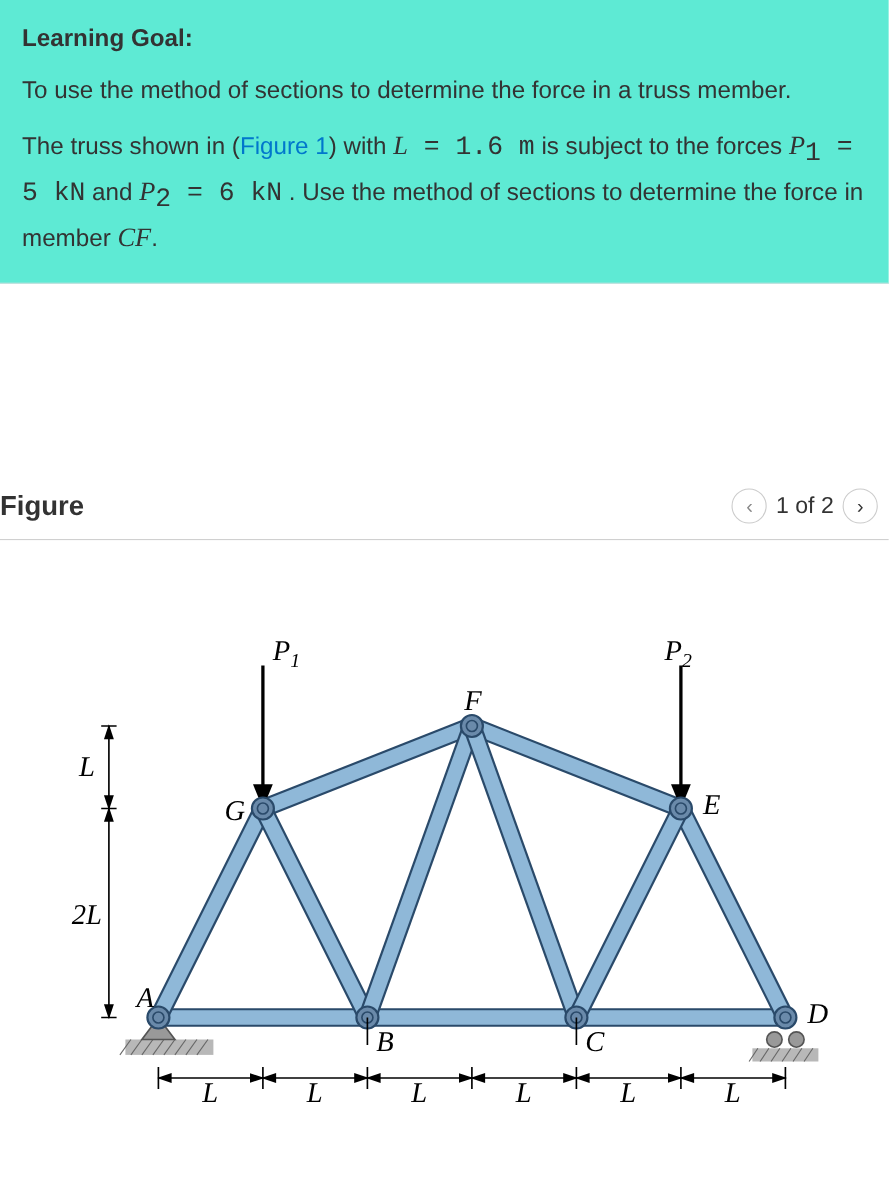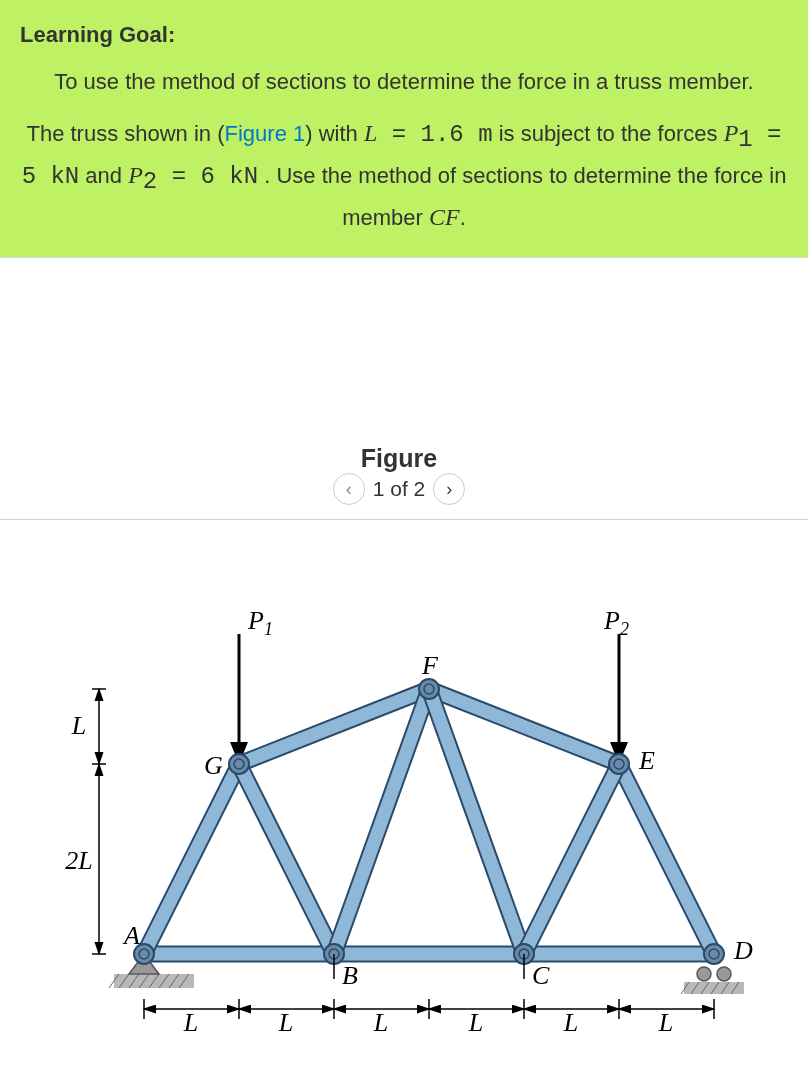--- a/index.html
+++ b/index.html
@@ -6,36 +6,35 @@
       margin: 0;
       padding: 0;
       box-sizing: border-box;
     }
     body {
       font-family: Arial, Helvetica, sans-serif;
       width: 808px;
       background: #fff;
     }
     .problem-box {
-      background: #bef264;
+      background: #5eead4;
       padding: 22px 20px;
       border-bottom: 1px solid #d0e0e0;
     }
     .learning-goal-title {
       font-weight: bold;
       font-size: 22px;
       color: #333;
       margin-bottom: 18px;
     }
     .problem-text {
       font-size: 22px;
       color: #333;
       line-height: 1.45;
       margin-bottom: 18px;
-      text-align: center;
     }
     .problem-text:last-child {
       margin-bottom: 0;
     }
     .figure-link {
       color: #0077cc;
     }
     .math-var {
       font-style: italic;
       font-family: 'Times New Roman', serif;
@@ -46,21 +45,20 @@
       font-size: 24px;
     }
     .figure-header {
       display: flex;
       justify-content: space-between;
       align-items: center;
       padding: 16px 10px 14px 0;
       border-bottom: 1px solid #d0d0d0;
       margin-top: 170px;
       margin-bottom: 24px;
-      flex-direction: column;
     }
     .figure-title {
       font-size: 25px;
       font-weight: bold;
       color: #333;
     }
     .pager {
       display: flex;
       align-items: center;
       gap: 8px;

